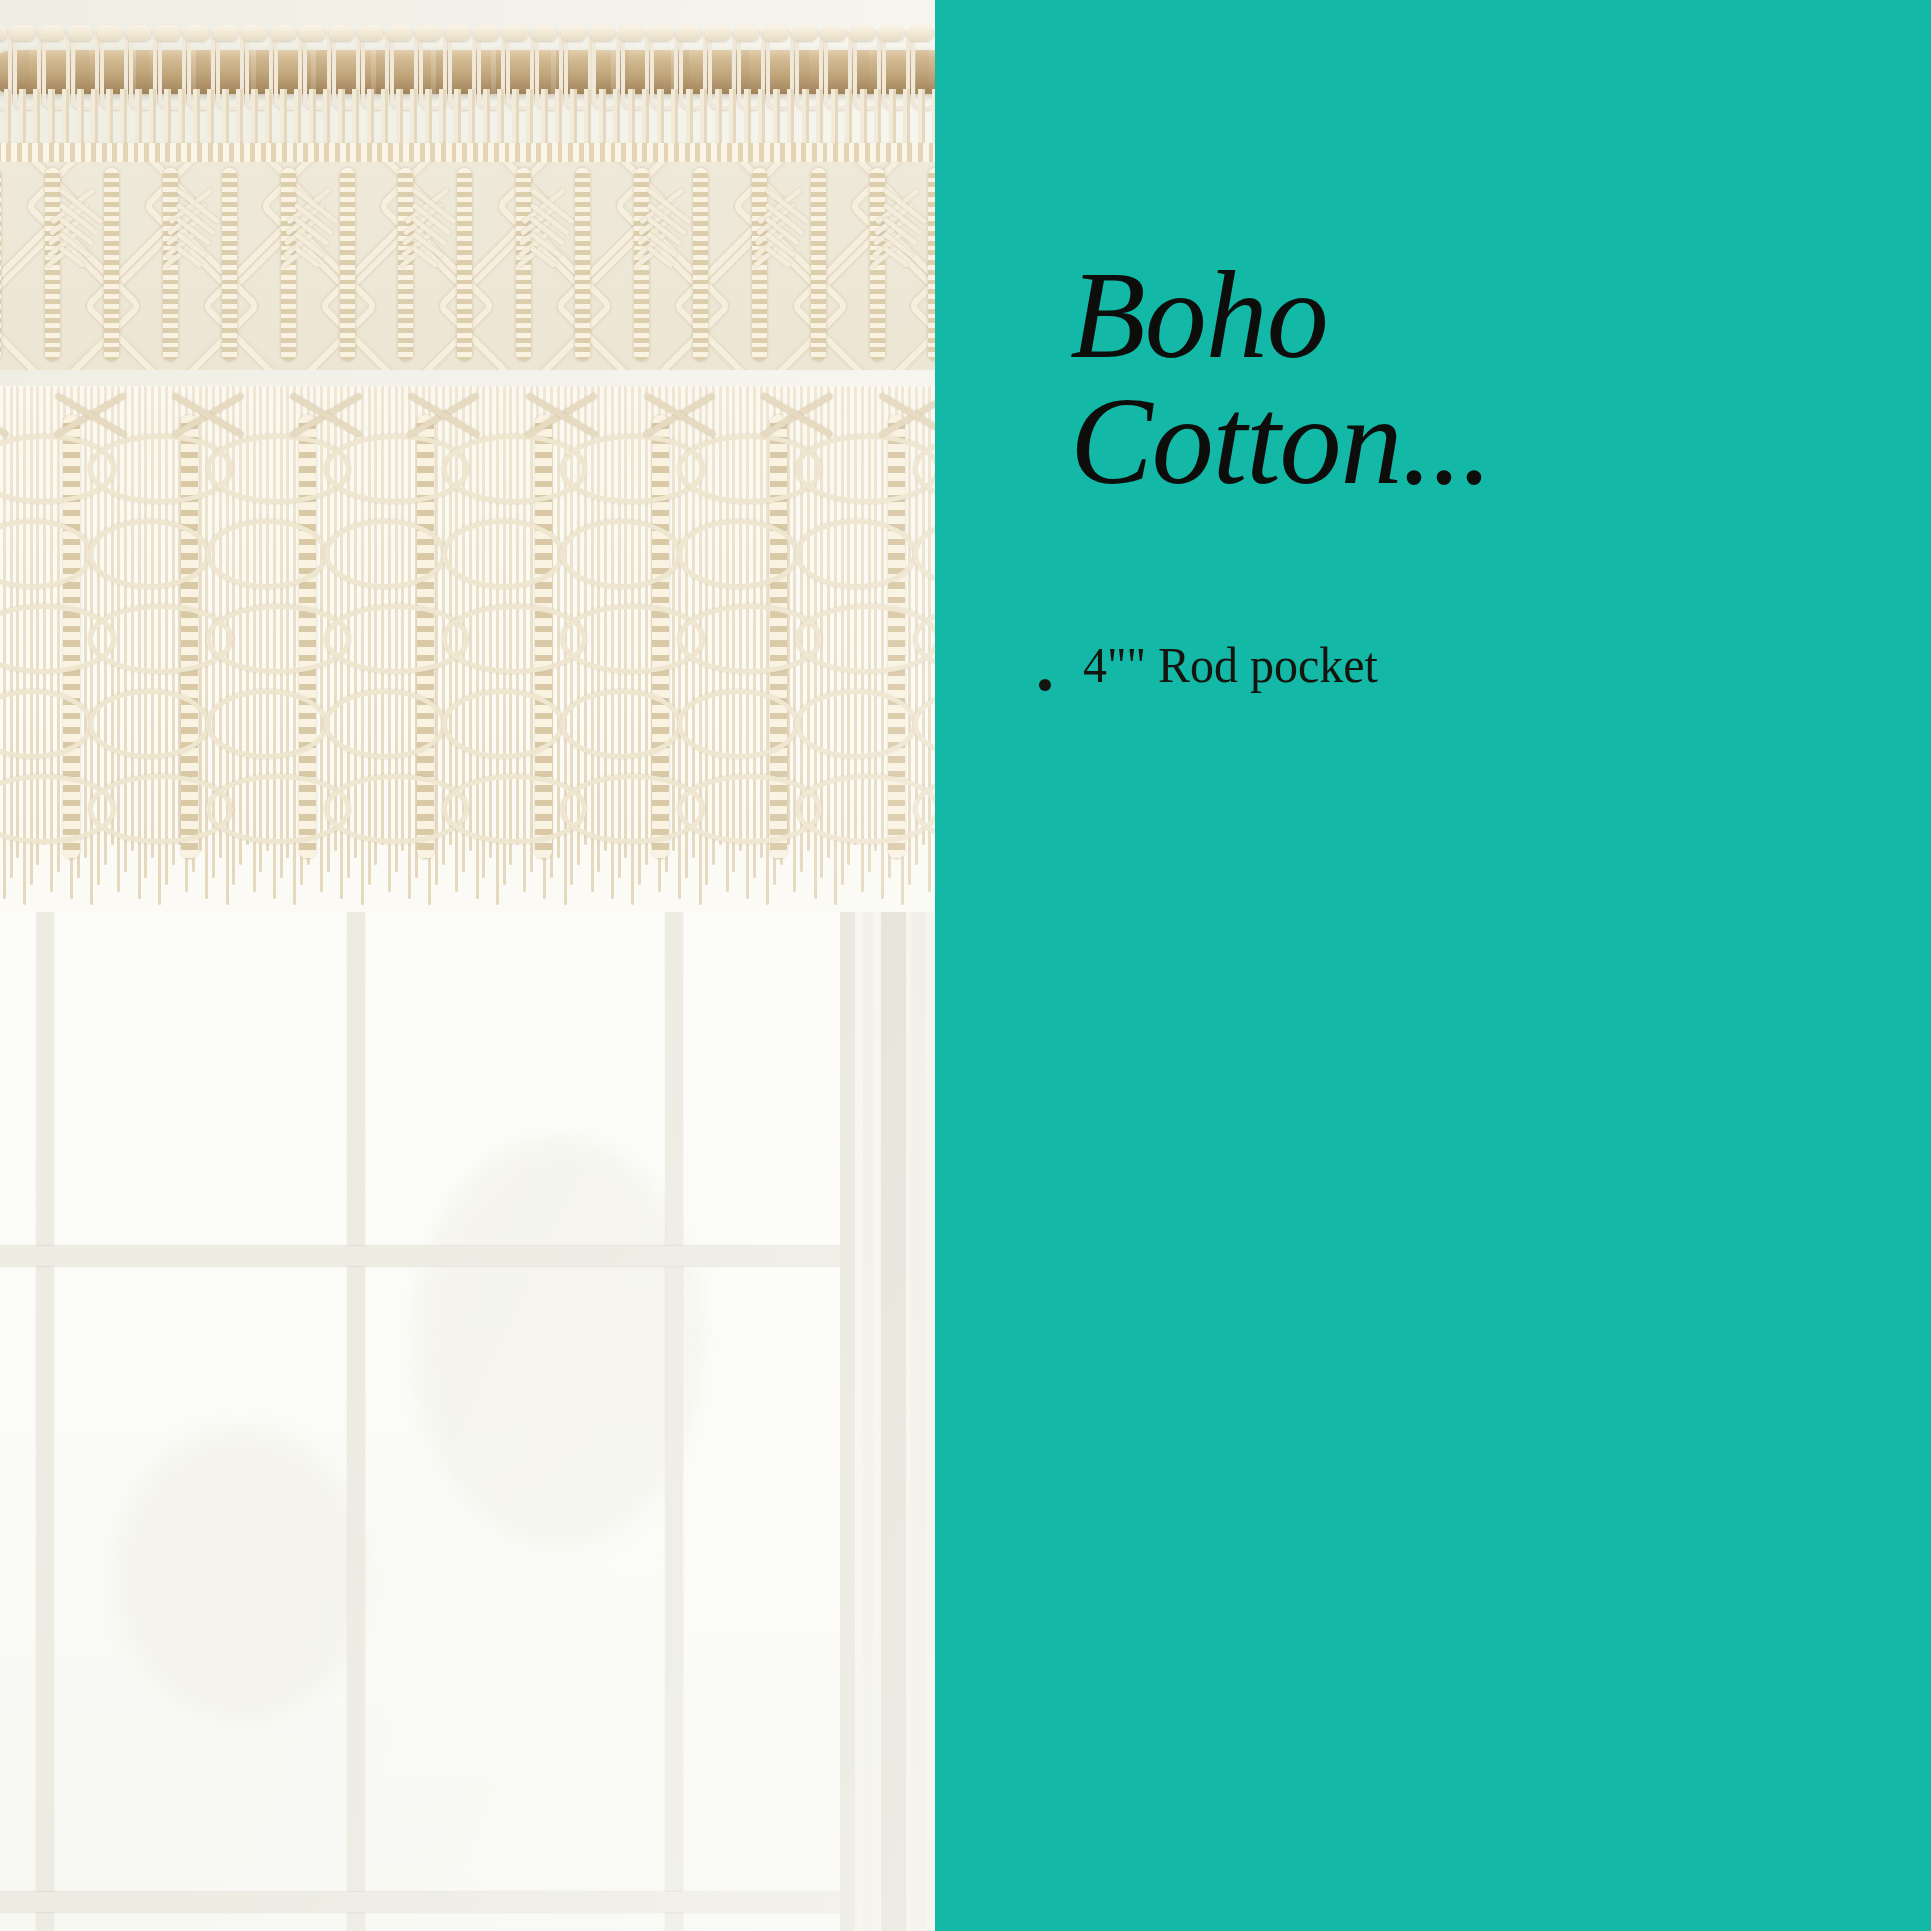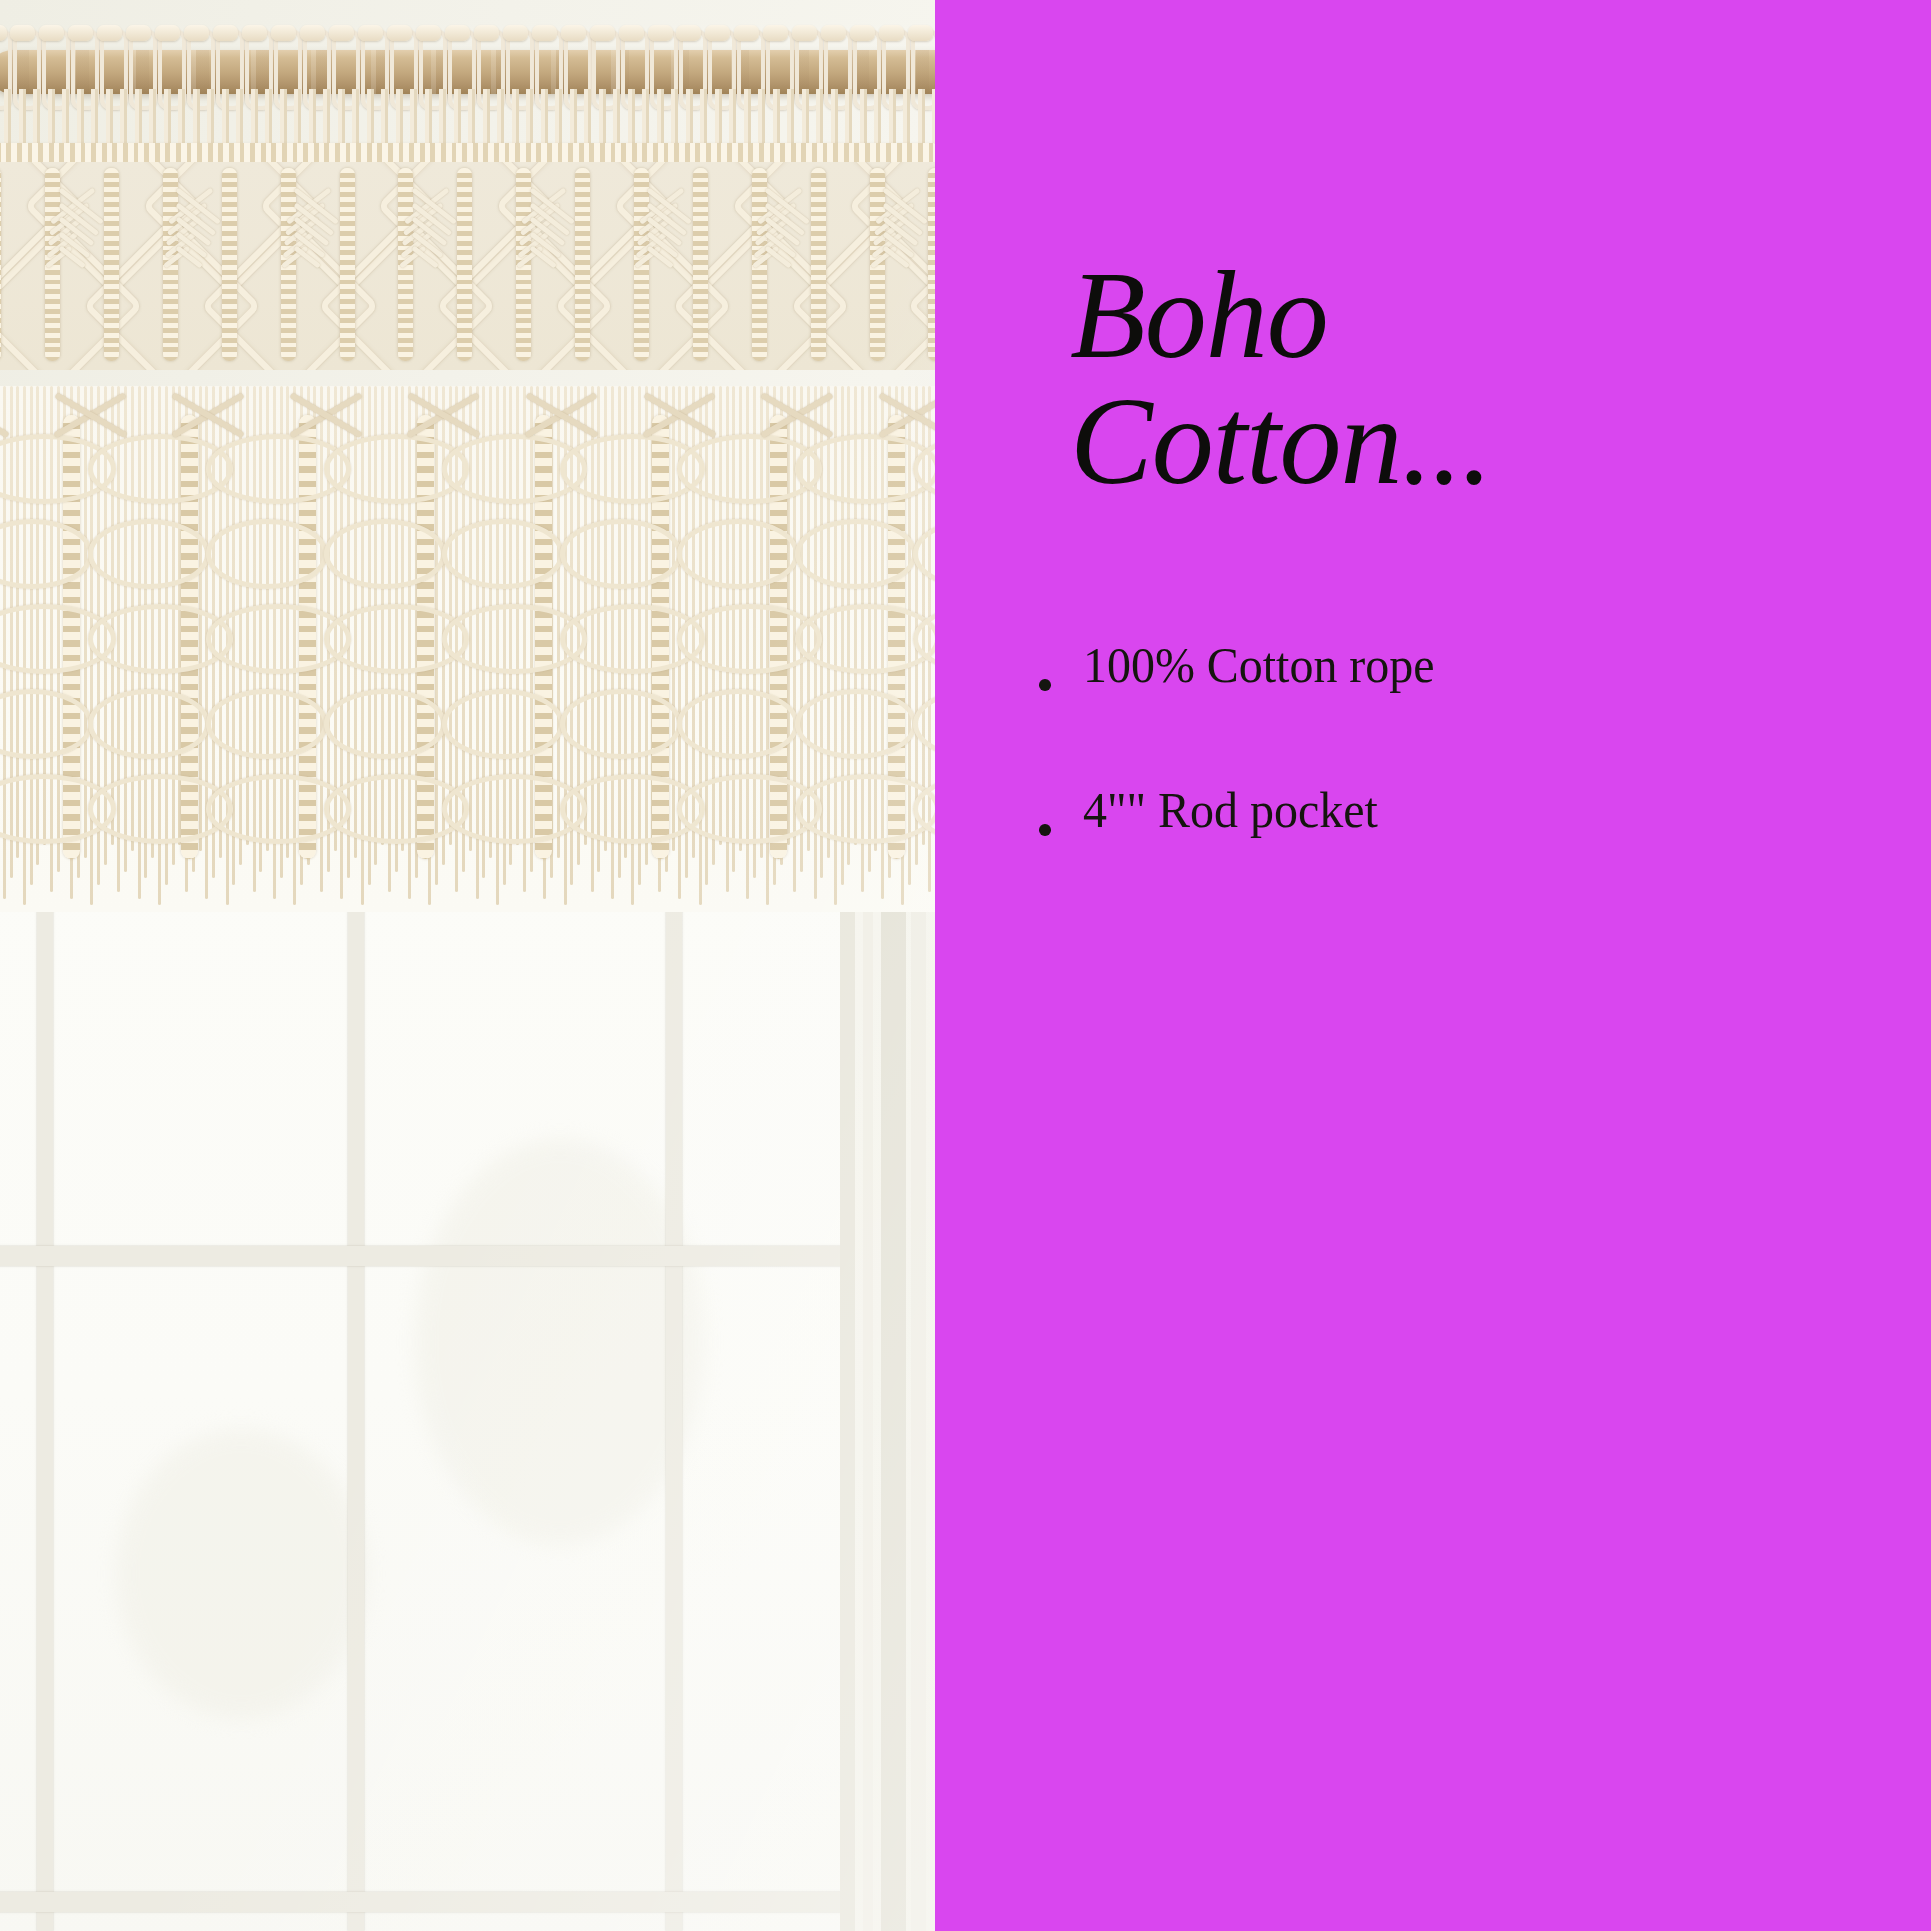--- a/index.html
+++ b/index.html
@@ -77,21 +77,21 @@
         background:repeating-linear-gradient(180deg,#FAF3E2 0 7.7px,#D9C9A6 7.7px 14.5px);
         border-radius:8.7px;box-shadow:0 0 2.9px rgba(165,142,105,.4);}
   .lace{position:absolute;width:145px;height:60px;border:5.8px solid #EFE6D0;border-radius:50%;
         box-shadow:0 0 1.9px rgba(170,148,112,.4);}
 
   
   .photo-light{position:absolute;left:0;top:0;width:935px;height:1931px;pointer-events:none;
         background:linear-gradient(115deg,rgba(255,255,255,0) 55%,rgba(255,255,255,.35) 100%);}
 
   
-  #copy{position:absolute;left:935px;top:0;width:996px;height:1931px;background:#d946ef;}
+  #copy{position:absolute;left:935px;top:0;width:996px;height:1931px;background:#14b8a6;}
   #title{position:absolute;left:135px;top:253px;width:811px;
         font-family:"Liberation Serif", serif;font-style:italic;font-weight:400;
         font-size:124px;line-height:1.02;color:#0D0D0B;letter-spacing:-1px;}
   #title .tline{display:block;}
   #bullets{position:absolute;left:104px;top:637px;width:888px;}
   .bullet{position:relative;height:145px;}
   .bullet .dot{position:absolute;left:0;top:42px;width:11.6px;height:11.6px;border-radius:50%;background:#15150F;}
   .bullet .btext{position:absolute;left:44px;top:0;
         font-family:"Liberation Serif", serif;font-size:51px;line-height:1.12;color:#15150F;
         white-space:nowrap;transform:scaleX(.94);transform-origin:left center;}
@@ -529,23 +529,19 @@
 
   <div id="copy">
     <div id="title">
       <span class="tline">Boho</span>
       <span class="tline">Cotton...</span>
     </div>
 
     <div id="bullets">
       <div class="bullet">
         <span class="dot"></span>
-        <span class="btext">100% Cotton rope</span>
-      </div>
-      <div class="bullet">
-        <span class="dot"></span>
         <span class="btext">4"" Rod pocket</span>
       </div>
     </div>
   </div>
 
 </div>
 
 
 </body></html>

